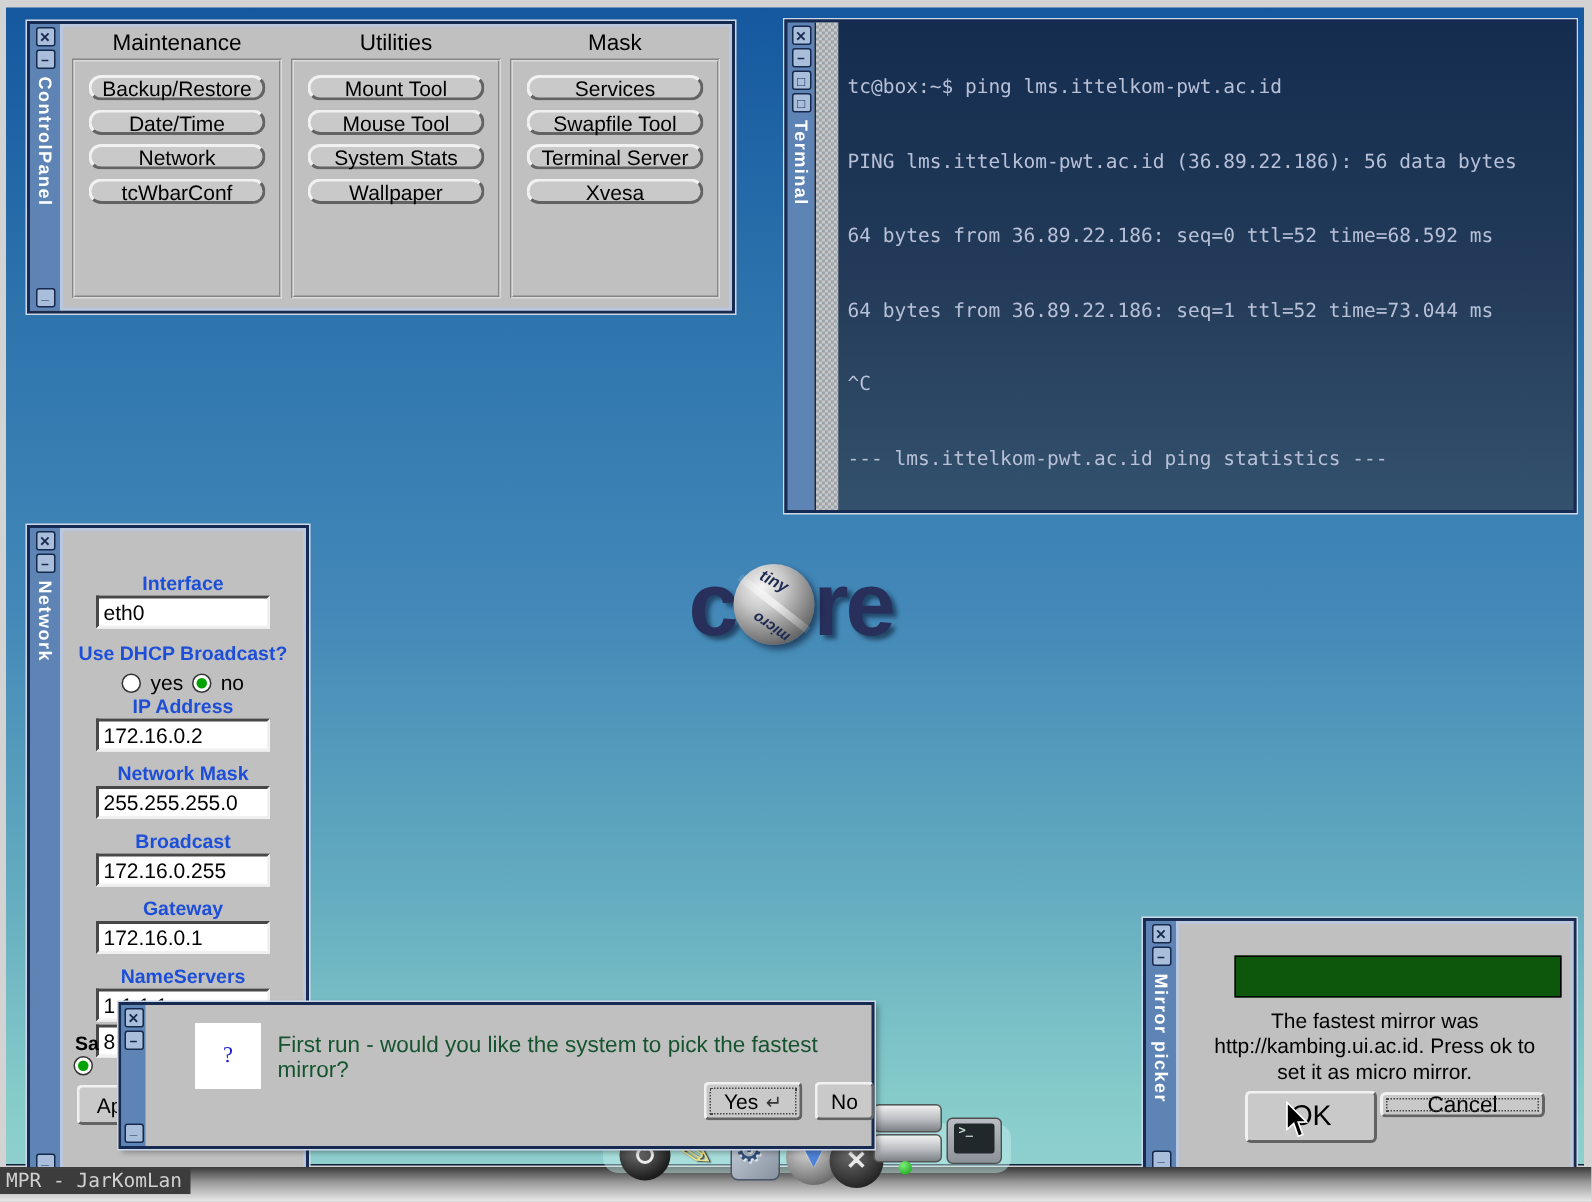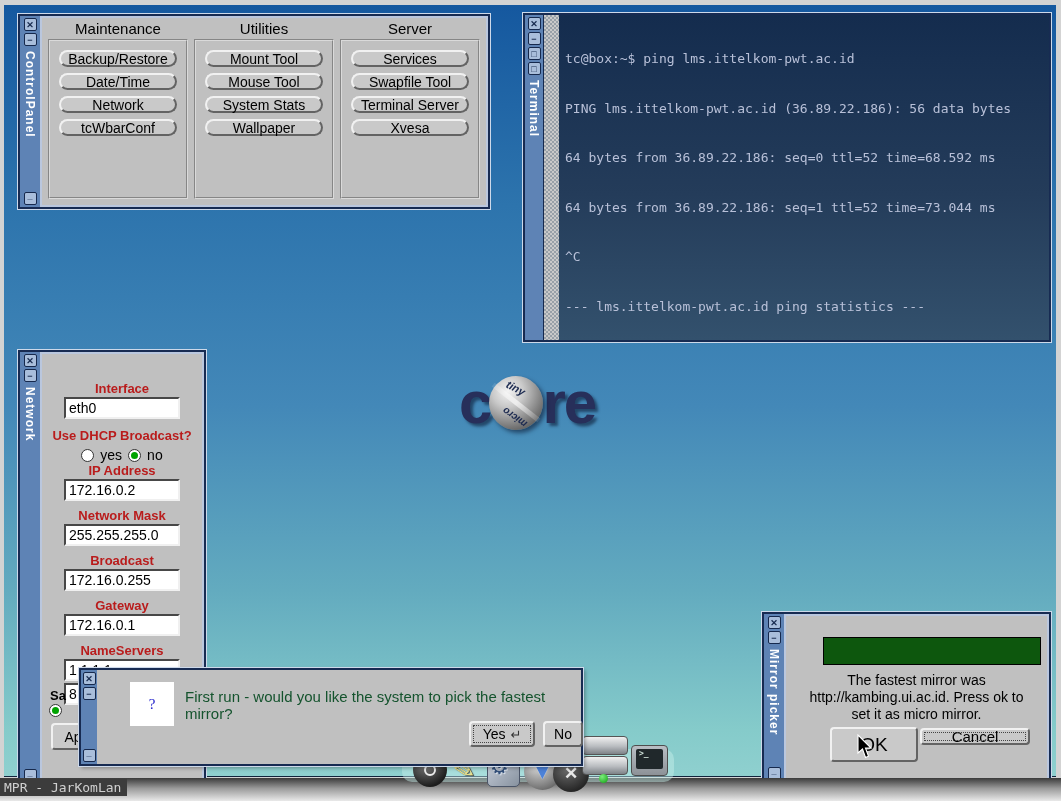--- a/index.html
+++ b/index.html
@@ -47,21 +47,21 @@
   #terminal .tbar{width:18px;}
   .scrollbar{width:15px;flex:none;background:#c9c9c9;
     background-image:linear-gradient(45deg,#98a0a8 25%,transparent 25%,transparent 75%,#98a0a8 75%),
                      linear-gradient(45deg,#98a0a8 25%,transparent 25%,transparent 75%,#98a0a8 75%);
     background-size:4px 4px;background-position:0 0,2px 2px;border-left:1px solid #16294d;}
   .term-screen{flex:1;background:linear-gradient(180deg,#142c4e 0%,#243c5a 55%,#33516d 100%);
     color:#b8c0d8;font:13px/16.5px "DejaVu Sans Mono",monospace;padding:3px 6px;white-space:pre;overflow:hidden;}
   
   #network{left:14px;top:345px;width:184px;height:432px;}
   #network .content{text-align:center;padding-top:24px;}
-  .nlabel{font:bold 13px "Liberation Sans",sans-serif;color:#b91c1c;margin-top:7px;}
+  .nlabel{font:bold 13px "Liberation Sans",sans-serif;color:#1d4ed8;margin-top:7px;}
   .ninput{width:116px;margin:1px auto 0 auto;display:block;text-align:left;}
   .radio-row{display:flex;justify-content:center;align-items:center;gap:6px;margin-top:4px;font:14px "Liberation Sans",sans-serif;}
   .radio{width:13px;height:13px;border-radius:50%;background:#fff;border:1px solid #333;display:inline-block;position:relative;box-sizing:border-box;}
   .radio.on::after{content:"";position:absolute;left:2px;top:2px;width:7px;height:7px;border-radius:50%;background:#00a300;}
   .sa-label{position:absolute;left:8px;top:334px;font:bold 13px "Liberation Sans",sans-serif;}
   .sa-radio{position:absolute;left:7px;top:350px;}
   .apply-btn{position:absolute;left:9px;top:369px;width:62px;height:27px;}
   
   #dialog{left:75px;top:663px;width:500px;height:94px;z-index:50;box-shadow:0 0 0 1px #cdd9ea,2px 2px 4px rgba(0,0,0,0.35);}
   #dialog .content{border:none;}
@@ -208,21 +208,21 @@
       <div class="cp-col">
         <div class="cp-label">Utilities</div>
         <div class="cp-box">
           <div class="btn cp-btn">Mount Tool</div>
           <div class="btn cp-btn">Mouse Tool</div>
           <div class="btn cp-btn">System Stats</div>
           <div class="btn cp-btn">Wallpaper</div>
         </div>
       </div>
       <div class="cp-col">
-        <div class="cp-label">Server</div>
+        <div class="cp-label">Mask</div>
         <div class="cp-box">
           <div class="btn cp-btn">Services</div>
           <div class="btn cp-btn">Swapfile Tool</div>
           <div class="btn cp-btn">Terminal Server</div>
           <div class="btn cp-btn">Xvesa</div>
         </div>
       </div>
     </div>
   </div>
 

